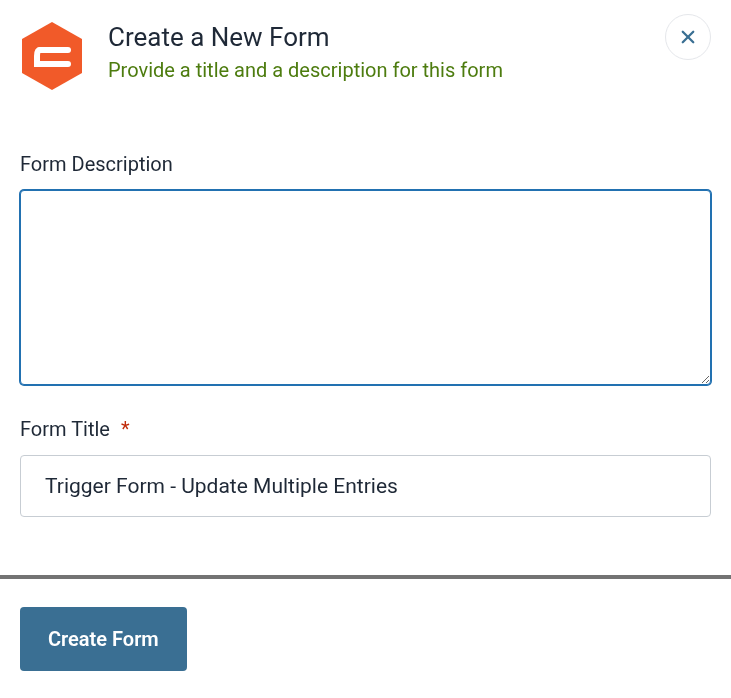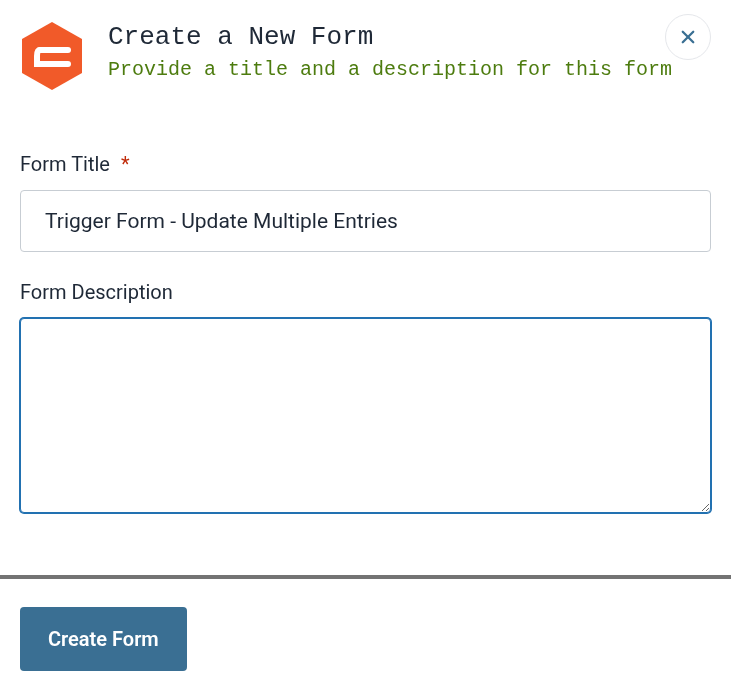--- a/index.html
+++ b/index.html
@@ -16,21 +16,20 @@
     }
     .modal-container {
       width: 100%;
       height: 100%;
     }
     .header {
       display: flex;
       align-items: flex-start;
       padding: 14px 4px 20px 20px;
       position: relative;
-      font-family: Liberation Mono, monospace;
     }
     .logo-hex {
       width: 64px;
       height: 72px;
       flex-shrink: 0;
       margin-right: 24px;
       margin-top: 6px;
     }
     .header-text {
       flex: 1;
@@ -142,29 +141,29 @@
     <button class="close-button">
       <svg viewBox="0 0 24 24" fill="none" stroke="#3a6f93" stroke-width="3" stroke-linecap="round">
         <line x1="5" y1="5" x2="19" y2="19"></line>
         <line x1="19" y1="5" x2="5" y2="19"></line>
       </svg>
     </button>
   </div>
 
   <div class="form-body">
     <div class="form-group">
+      <label class="form-label">Form Description</label>
+      <textarea class="form-textarea" autofocus="" style=""></textarea>
+    </div>
+
+    <div class="form-group">
       <label class="form-label">
         <span>Form Title</span>
         <span class="required-asterisk">*</span>
       </label>
       <input type="text" class="form-input" value="Trigger Form - Update Multiple Entries" style="">
-    </div>
-
-    <div class="form-group">
-      <label class="form-label">Form Description</label>
-      <textarea class="form-textarea" autofocus="" style=""></textarea>
     </div>
   </div>
 
   <div class="footer">
     <button class="create-button">Create Form</button>
   </div>
 </div>
 
 </body></html>

